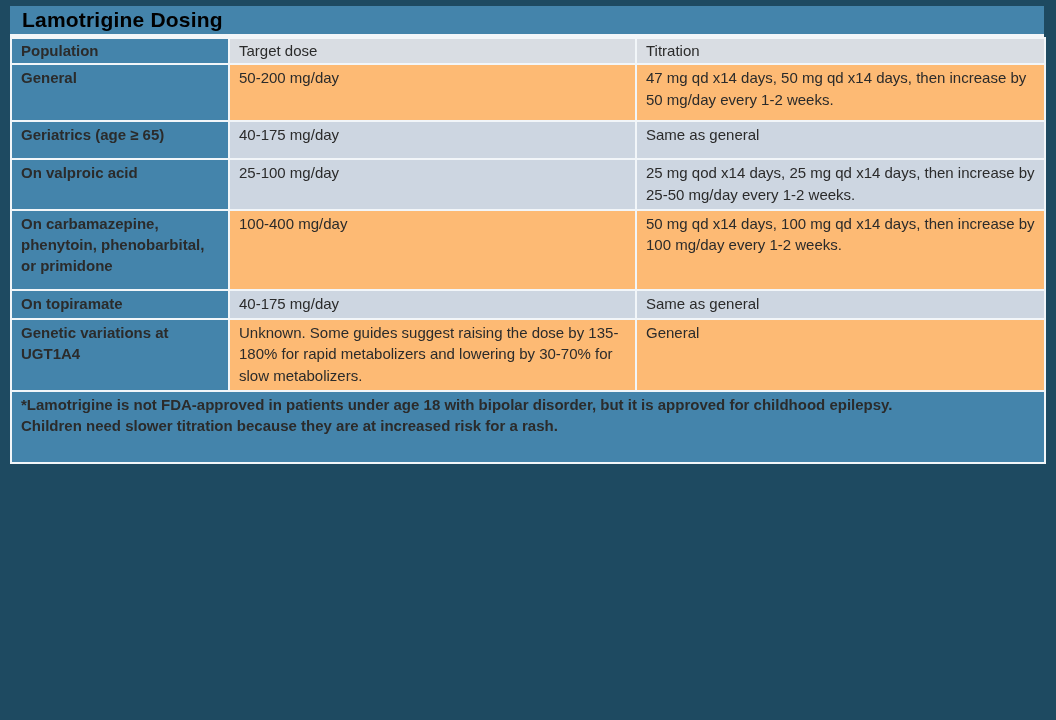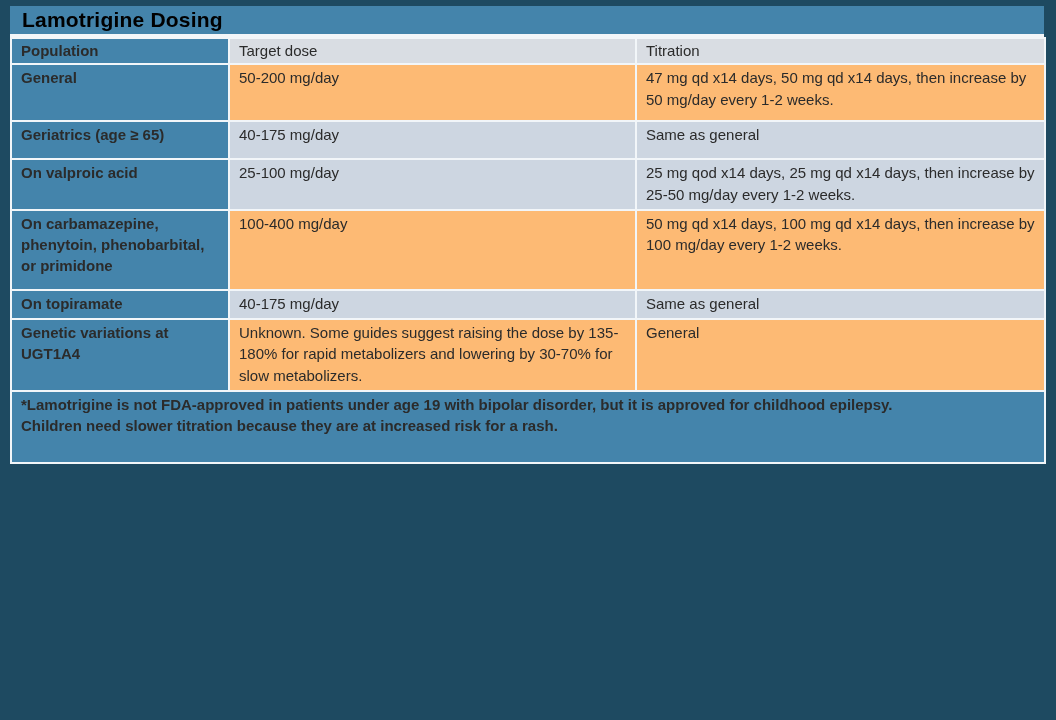--- a/index.html
+++ b/index.html
@@ -117,19 +117,19 @@
         </tr>
         <tr class="light" style="height: 72px;">
           <th class="pop-cell">Genetic variations at UGT1A4</th>
           <td class="data-cell">Unknown. Some guides suggest raising the dose by 135-180% for rapid metabolizers and lowering by 30-70% for slow metabolizers.</td>
           <td class="data-cell">General</td>
         </tr>
       </tbody>
     <tfoot>
       <tr>
         <td class="foot-cell" colspan="3">
-          <div>*Lamotrigine is not FDA-approved in patients under age 19 with bipolar disorder, but it is approved for childhood epilepsy.</div>
+          <div>*Lamotrigine is not FDA-approved in patients under age 18 with bipolar disorder, but it is approved for childhood epilepsy.</div>
           <div>Children need slower titration because they are at increased risk for a rash.</div>
         </td>
       </tr>
     </tfoot>
   </table>
 </div>
 
 </body></html>

